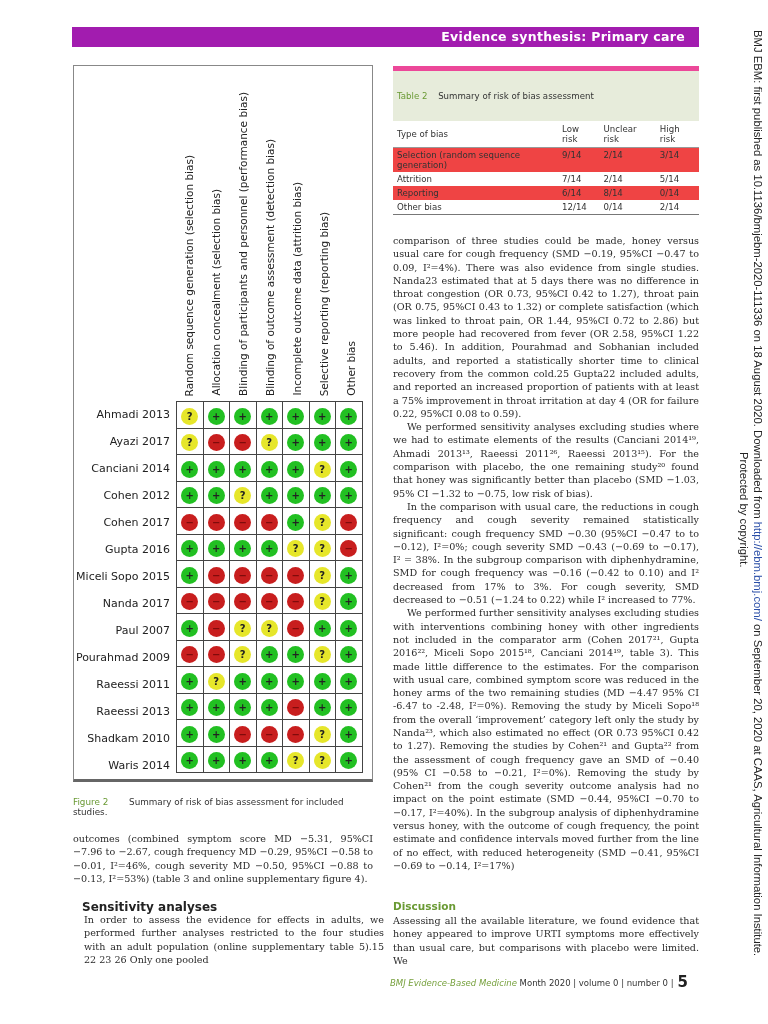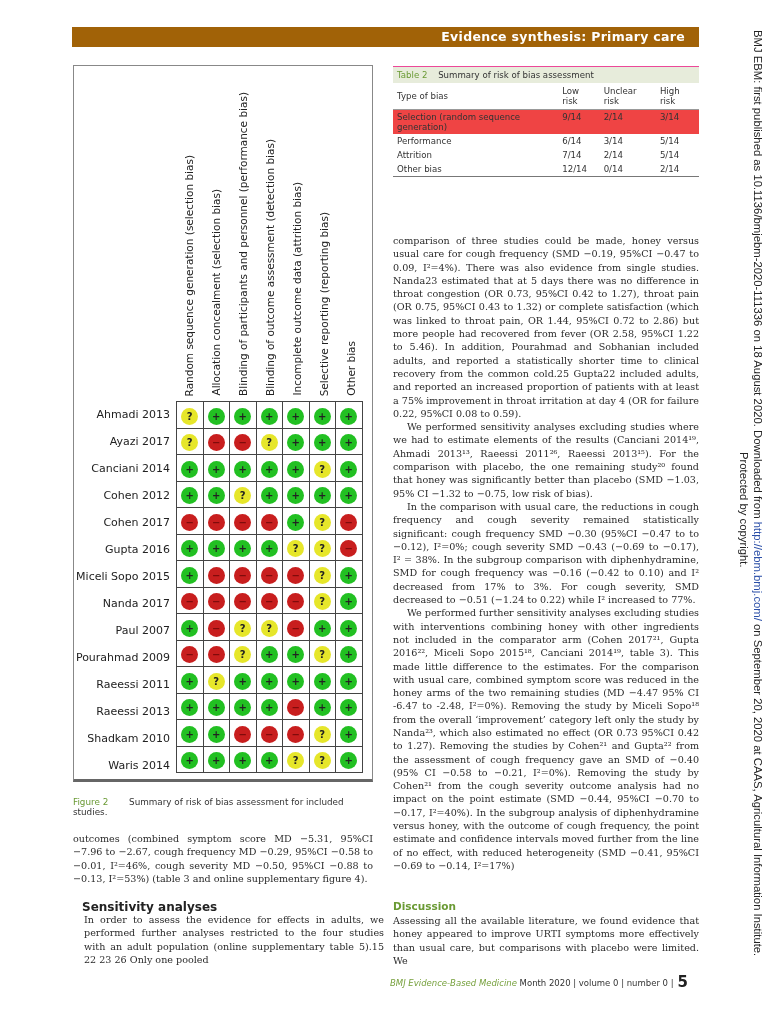--- a/index.html
+++ b/index.html
@@ -3,21 +3,21 @@
 <meta charset="utf-8">
 <style>
   html, body { margin: 0; padding: 0; }
   body {
     width: 768px; height: 1024px; position: relative; overflow: hidden;
     background: #ffffff; color: #222;
     font-family: "DejaVu Serif", "Liberation Serif", serif;
   }
   .header-bar {
     position: absolute; left: 72px; top: 27px; width: 627px; height: 20px;
-    background: #a16207;
+    background: #a21caf;
   }
   .header-bar span {
     position: absolute; right: 14px; top: 2px;
     color: #fff; font-family: "DejaVu Sans", sans-serif; font-weight: bold;
     font-size: 12.5px; letter-spacing: 0.3px;
   }
   
   .figure-box {
     position: absolute; left: 73px; top: 65px; width: 300px; height: 717px;
     border: 1px solid #888; border-bottom: 3px solid #666; box-sizing: border-box;
@@ -60,22 +60,22 @@
   .text .indent { text-indent: 14px; }
   .left-text { position: absolute; left: 73px; top: 832px; width: 300px; }
   .sens-head {
     position: absolute; left: 82px; top: 900px;
     font-family: "DejaVu Sans", sans-serif; font-weight: bold; font-size: 12px;
   }
   .left-text2 { position: absolute; left: 84px; top: 913px; width: 300px; }
   
   .table2 { position: absolute; left: 393px; top: 66px; width: 306px; }
   .table2 .title-row {
-    background: #e7ecdb; border-top: 1px solid #ec4899;
-    font-family: "DejaVu Sans", sans-serif; font-size: 8.6px; padding: 3px 4px; color: #333;
+    background: #e7ecdb; border-top: 5px solid #ec4899;
+    font-family: "DejaVu Sans", sans-serif; font-size: 8.6px; padding: 20px 4px; color: #333;
   }
   .table2 .title-row .lbl { color: #6a9a34; margin-right: 8px; }
   .table2 table { width: 100%; border-collapse: collapse; font-family: "DejaVu Sans", sans-serif; font-size: 8.6px; color: #333; }
   .table2 th { font-weight: normal; text-align: left; padding: 3px 4px; border-bottom: 1px solid #999; }
   .table2 td { padding: 2px 4px; vertical-align: top; }
   .table2 tr.shade td { background: #ef4444; }
   .table2 tbody tr:last-child td { border-bottom: 1px solid #777; }
   .right-text { position: absolute; left: 393px; top: 234px; width: 306px; }
   .disc-head {
     position: absolute; left: 393px; top: 900px;
@@ -287,30 +287,30 @@
         </tr>
       </thead>
     <tbody id="t2-body">
         <tr class="shade">
           <td>Selection (random sequence generation)</td>
           <td>9/14</td>
           <td>2/14</td>
           <td>3/14</td>
         </tr>
         <tr>
-          <td>Performance</td>
-          <td>6/14</td>
-          <td>3/14</td>
-          <td>5/14</td>
-        </tr>
-        <tr>
           <td>Attrition</td>
           <td>7/14</td>
           <td>2/14</td>
           <td>5/14</td>
+        </tr>
+        <tr class="shade">
+          <td>Reporting</td>
+          <td>6/14</td>
+          <td>8/14</td>
+          <td>0/14</td>
         </tr>
         <tr>
           <td>Other bias</td>
           <td>12/14</td>
           <td>0/14</td>
           <td>2/14</td>
         </tr>
       </tbody>
   </table>
 </div>

